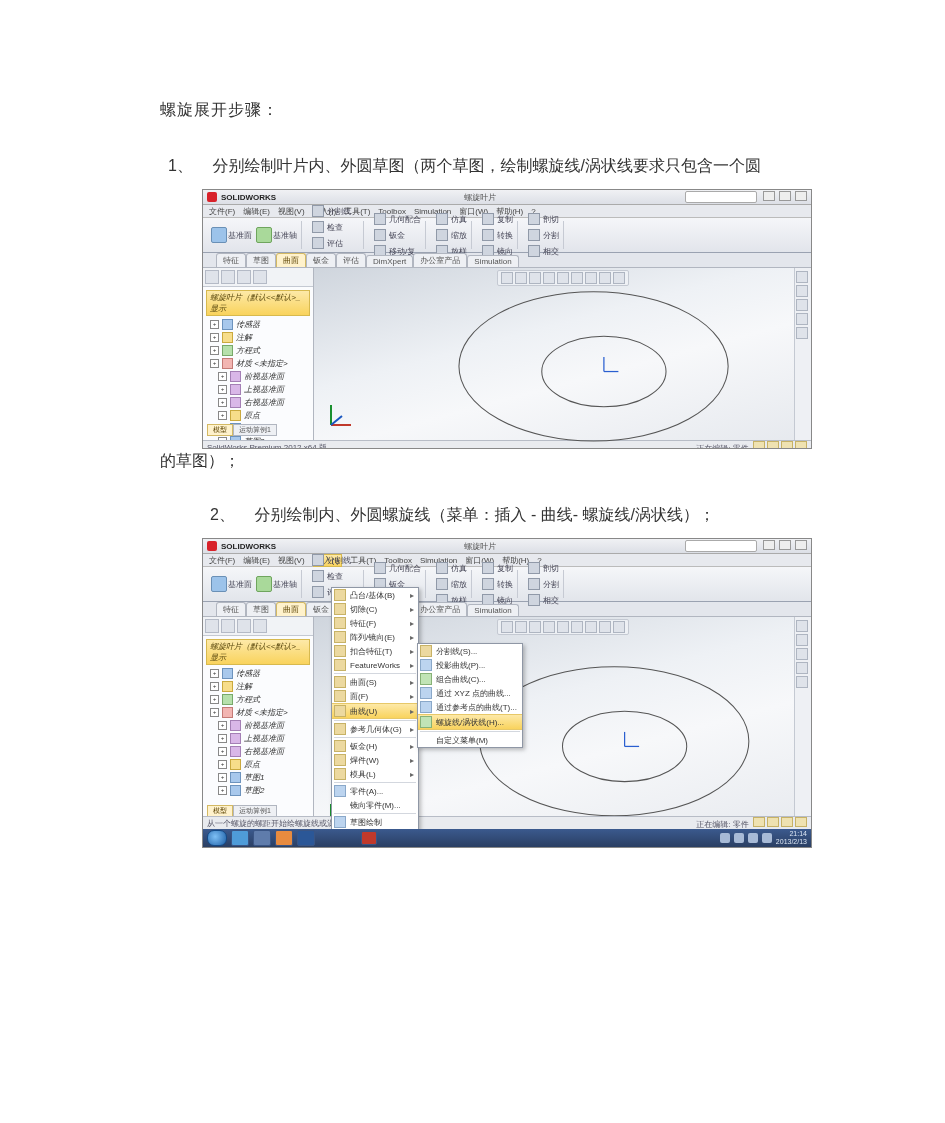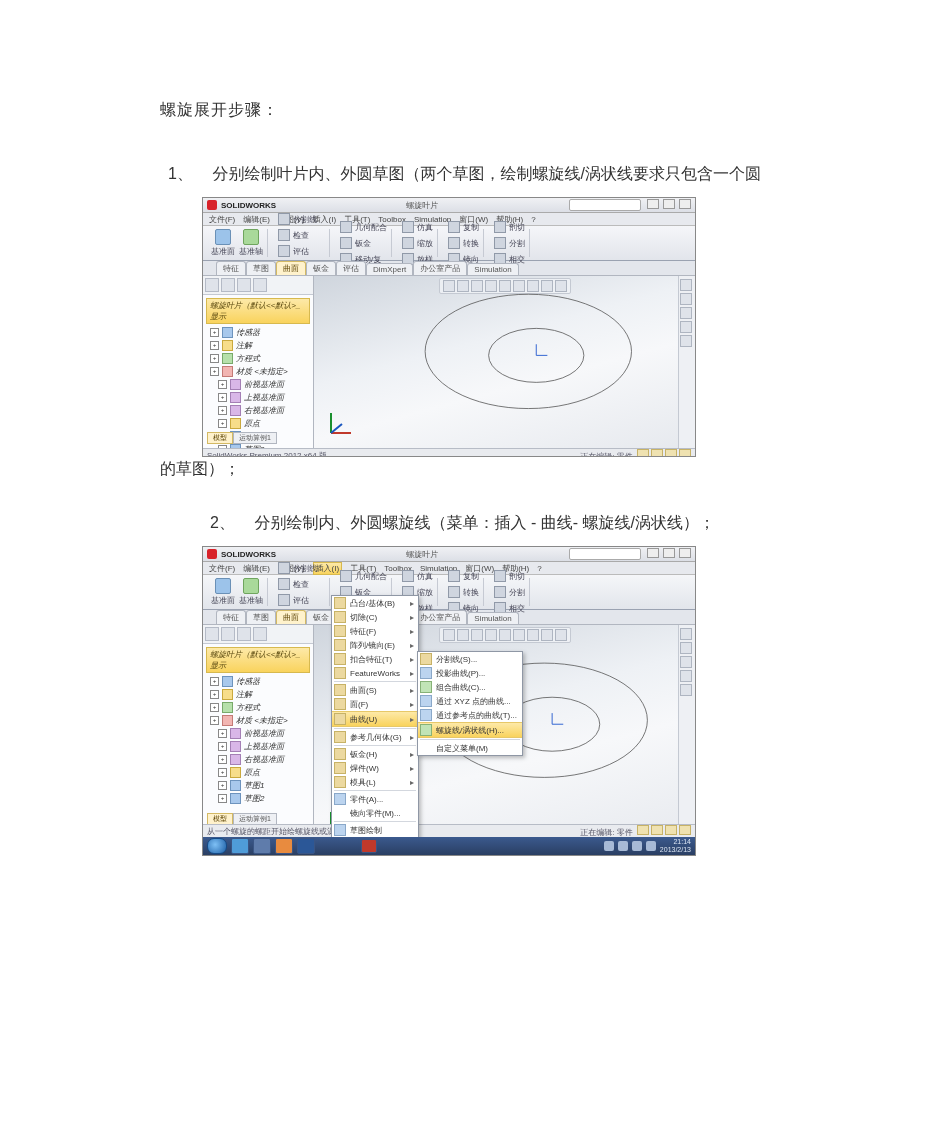--- a/index.html
+++ b/index.html
@@ -11,39 +11,39 @@
     color: #333;
   }
   .page {
     width: 945px;
     min-height: 1123px;
     box-sizing: border-box;
     padding: 100px 160px 60px 160px;
   }
   .title {
     font-size: 16px;
-    margin-bottom: 40px;
+    margin-bottom: 32px;
     letter-spacing: 1px;
   }
   .step-line {
     font-size: 16px;
     margin: 0 0 10px 8px;
     line-height: 26px;
   }
   .step-num {
     display: inline-block;
     width: 40px;
   }
   .trailing-text {
     font-size: 16px;
     margin: -4px 0 30px 0;
   }
   
   .sw {
-    width: 494px;
+    width: 610px;
     height: 260px;
     border: 1px solid #888;
     background: linear-gradient(#bcc6d1, #e8ecf1 30%, #f2f4f6 60%, #e6e9ed);
     font-size: 8px;
     color: #333;
     position: relative;
     margin: 6px 0 6px 42px;
     box-sizing: border-box;
     overflow: hidden;
   }
@@ -105,21 +105,21 @@
   .sw .ribbon .rgroup {
     display: flex;
     align-items: center;
     gap: 4px;
     padding: 0 4px;
     border-right: 1px solid #c6cad3;
     height: 28px;
   }
   .sw .ribbon .btn {
     display: flex;
-    flex-direction: column;
+    flex-direction: row;
     align-items: center;
     gap: 1px;
     color: #445;
     min-width: 18px;
   }
   .sw .ribbon .btn .ic {
     width: 14px; height: 14px;
     background: #ffd97a;
     border: 1px solid #bba253;
     border-radius: 2px;

